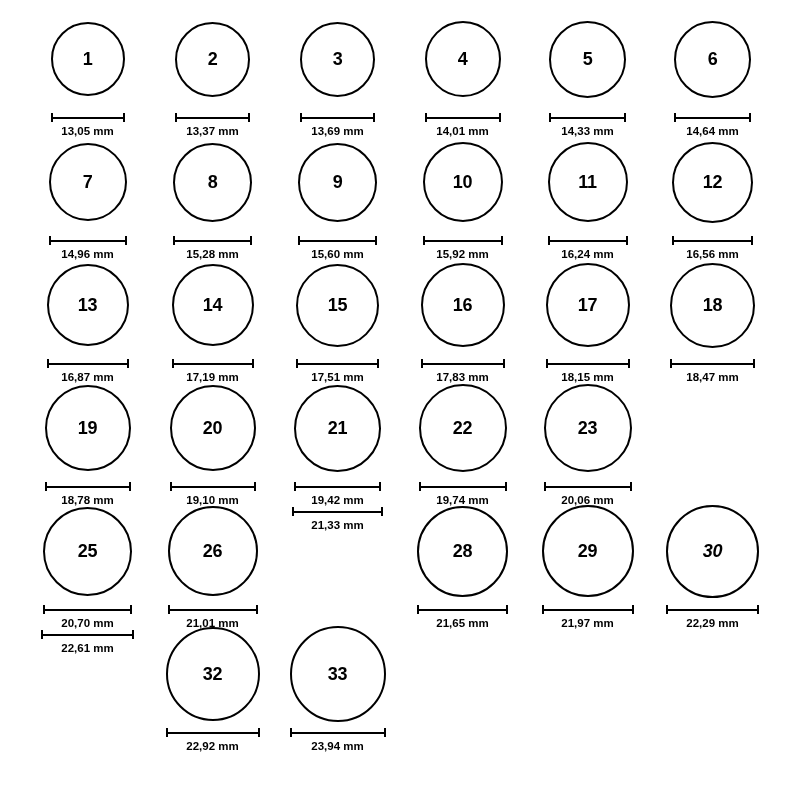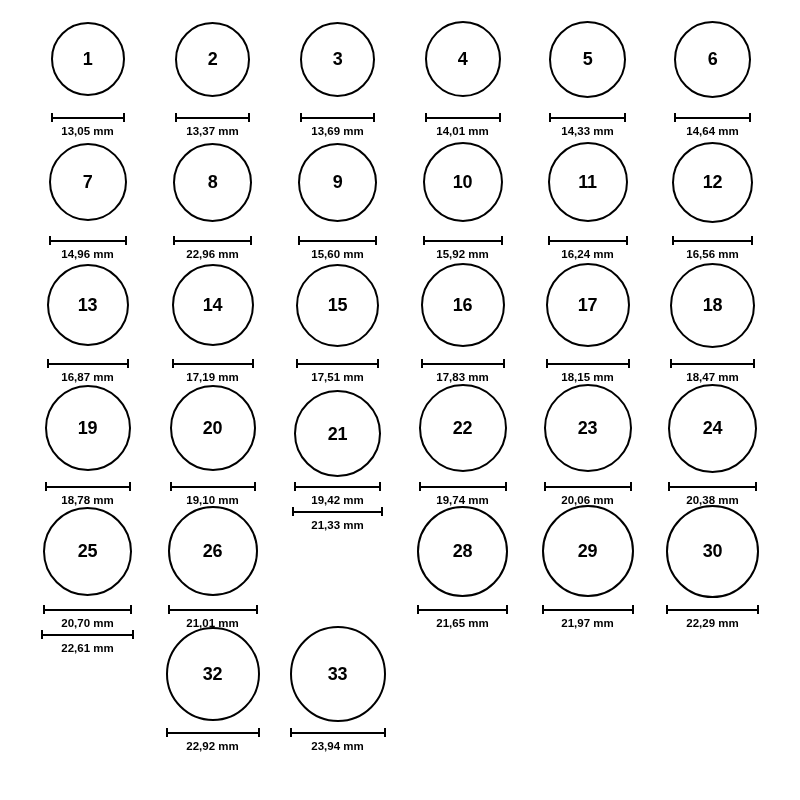--- a/index.html
+++ b/index.html
@@ -205,21 +205,21 @@
           <div class="ring-circle" style="width: 79px; height: 79px;">
             <span class="ring-number">8</span>
           </div>
         </div>
         <div class="measure">
           <div class="caliper" style="width: 79px;">
             <div class="bar"></div>
             <div class="tick left"></div>
             <div class="tick right"></div>
           </div>
-          <div class="mm-label">22,96 mm</div>
+          <div class="mm-label">15,28 mm</div>
         </div>
       </div>
       <div class="ring-cell" style="width: 125px;">
         <div class="circle-wrap" style="height: 98px;">
           <div class="ring-circle" style="width: 79px; height: 79px;">
             <span class="ring-number">9</span>
           </div>
         </div>
         <div class="measure">
           <div class="caliper" style="width: 79px;">
@@ -393,21 +393,21 @@
         <div class="measure">
           <div class="caliper" style="width: 86px;">
             <div class="bar"></div>
             <div class="tick left"></div>
             <div class="tick right"></div>
           </div>
           <div class="mm-label">19,10 mm</div>
         </div>
       </div>
       <div class="ring-cell" style="width: 125px;">
-        <div class="circle-wrap" style="height: 98px; align-items: flex-end;">
+        <div class="circle-wrap" style="height: 98px;">
           <div class="ring-circle" style="width: 87px; height: 87px;">
             <span class="ring-number">21</span>
           </div>
         </div>
         <div class="measure">
           <div class="caliper" style="width: 87px;">
             <div class="bar"></div>
             <div class="tick left"></div>
             <div class="tick right"></div>
           </div>
@@ -437,35 +437,20 @@
         </div>
         <div class="measure">
           <div class="caliper" style="width: 88px;">
             <div class="bar"></div>
             <div class="tick left"></div>
             <div class="tick right"></div>
           </div>
           <div class="mm-label">20,06 mm</div>
         </div>
       </div>
-      <div class="ring-cell" style="width: 125px;">
-        <div class="circle-wrap" style="height: 98px;">
-          <div class="ring-circle" style="width: 89px; height: 89px;">
-            <span class="ring-number">24</span>
-          </div>
-        </div>
-        <div class="measure">
-          <div class="caliper" style="width: 89px;">
-            <div class="bar"></div>
-            <div class="tick left"></div>
-            <div class="tick right"></div>
-          </div>
-          <div class="mm-label">20,38 mm</div>
-        </div>
-      </div>
     </div>
     <div class="ring-row" style="position: absolute; left: 25px; top: 502px;">
       <div class="ring-cell" style="width: 125px;">
         <div class="circle-wrap" style="height: 98px;">
           <div class="ring-circle" style="width: 89px; height: 89px;">
             <span class="ring-number">25</span>
           </div>
         </div>
         <div class="measure">
           <div class="caliper" style="width: 89px;">
@@ -525,21 +510,21 @@
         <div class="measure">
           <div class="caliper" style="width: 92px;">
             <div class="bar"></div>
             <div class="tick left"></div>
             <div class="tick right"></div>
           </div>
           <div class="mm-label">21,97 mm</div>
         </div>
       </div>
       <div class="ring-cell" style="width: 125px;">
-        <div class="circle-wrap" style="height: 98px;">
+        <div class="circle-wrap" style="height: 98px; font-style: italic;">
           <div class="ring-circle" style="width: 93px; height: 93px;">
             <span class="ring-number">30</span>
           </div>
         </div>
         <div class="measure">
           <div class="caliper" style="width: 93px;">
             <div class="bar"></div>
             <div class="tick left"></div>
             <div class="tick right"></div>
           </div>

